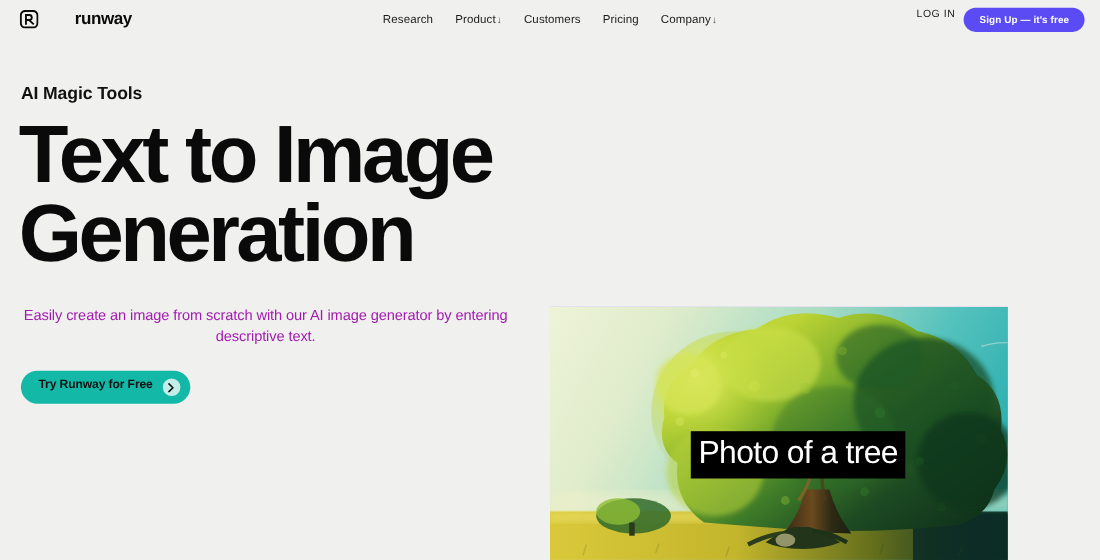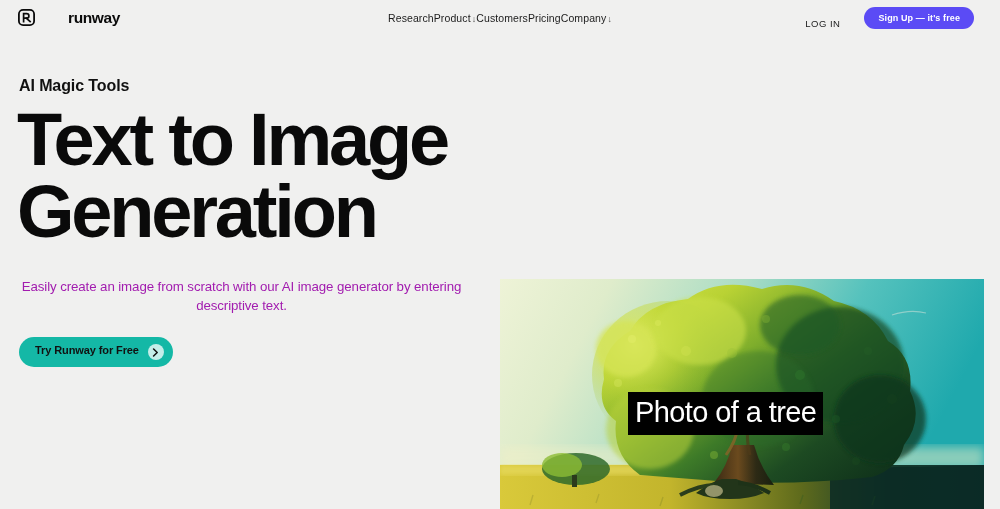--- a/index.html
+++ b/index.html
@@ -20,31 +20,31 @@
     position: absolute; left: 18px; top: 9px;
     display: flex; align-items: center; gap: 5px;
   }
   .brand-mark { width: 17px; height: 17px; display: block; }
   .brand-text {
     font-size: 15.5px; font-weight: 700; color: #0b0b0b;
     letter-spacing: -0.4px; line-height: 1; margin-left: 28px;
   }
   .nav-links {
     position: absolute; left: 50%; transform: translateX(-50%); top: 12px;
-    display: flex; 
+    display: flex; gap: 20px;
   }
   .nav-link {
     font-size: 10.5px; color: #1c1c1c; white-space: nowrap;
     letter-spacing: 0.1px; cursor: pointer;
     display: inline-flex; align-items: baseline; gap: 1px;
   }
   .nav-caret { font-size: 9px; color: #4a4a4a; }
   .nav-right {
-    position: absolute; right: 26px; top: 7px;
-    display: flex; align-items: flex-end; gap: 24px;
+    position: absolute; right: 14px; top: 7px;
+    display: flex; align-items: flex-start; gap: 8px;
   }
   .login-link {
     font-size: 9.5px; color: #1c1c1c; letter-spacing: 0.5px; cursor: pointer;
   }
   .signup-btn {
     background: #5b4bf5; color: #ffffff;
     font-size: 9px; font-weight: 700;
     padding: 6px 14px; border-radius: 999px; border: none;
     white-space: nowrap; cursor: pointer; letter-spacing: 0.1px;
   }
@@ -75,21 +75,21 @@
   .cta-circle {
     width: 16px; height: 16px; border-radius: 50%;
     background: rgba(255,255,255,0.75);
     display: flex; align-items: center; justify-content: center;
   }
   .cta-chevron { display: block; }
 
   
   .hero-media {
     position: absolute; left: 500px; top: 279px;
-    width: 484px; height: 230px;
+    width: 416px; height: 230px;
     overflow: hidden; background: #8b5cf6;
   }
   .hero-media svg { display: block; width: 484px; height: 230px; }
   .caption {
     position: absolute; left: 128px; top: 113px;
     background: #000000; color: #ffffff;
     font-size: 29px; line-height: 1.28; letter-spacing: -0.6px;
     padding: 2px 7px 4px 7px; white-space: nowrap;
   }
 </style>

